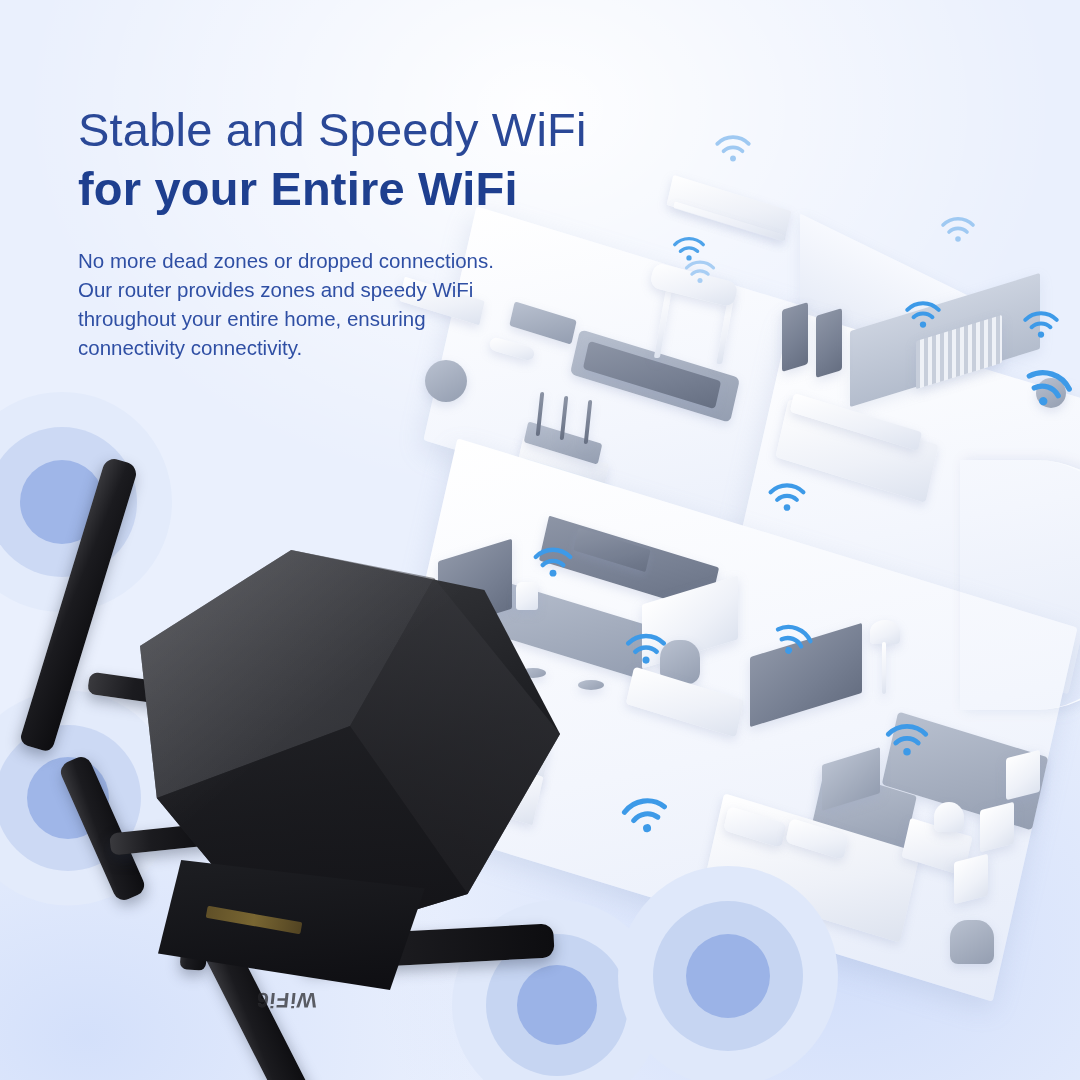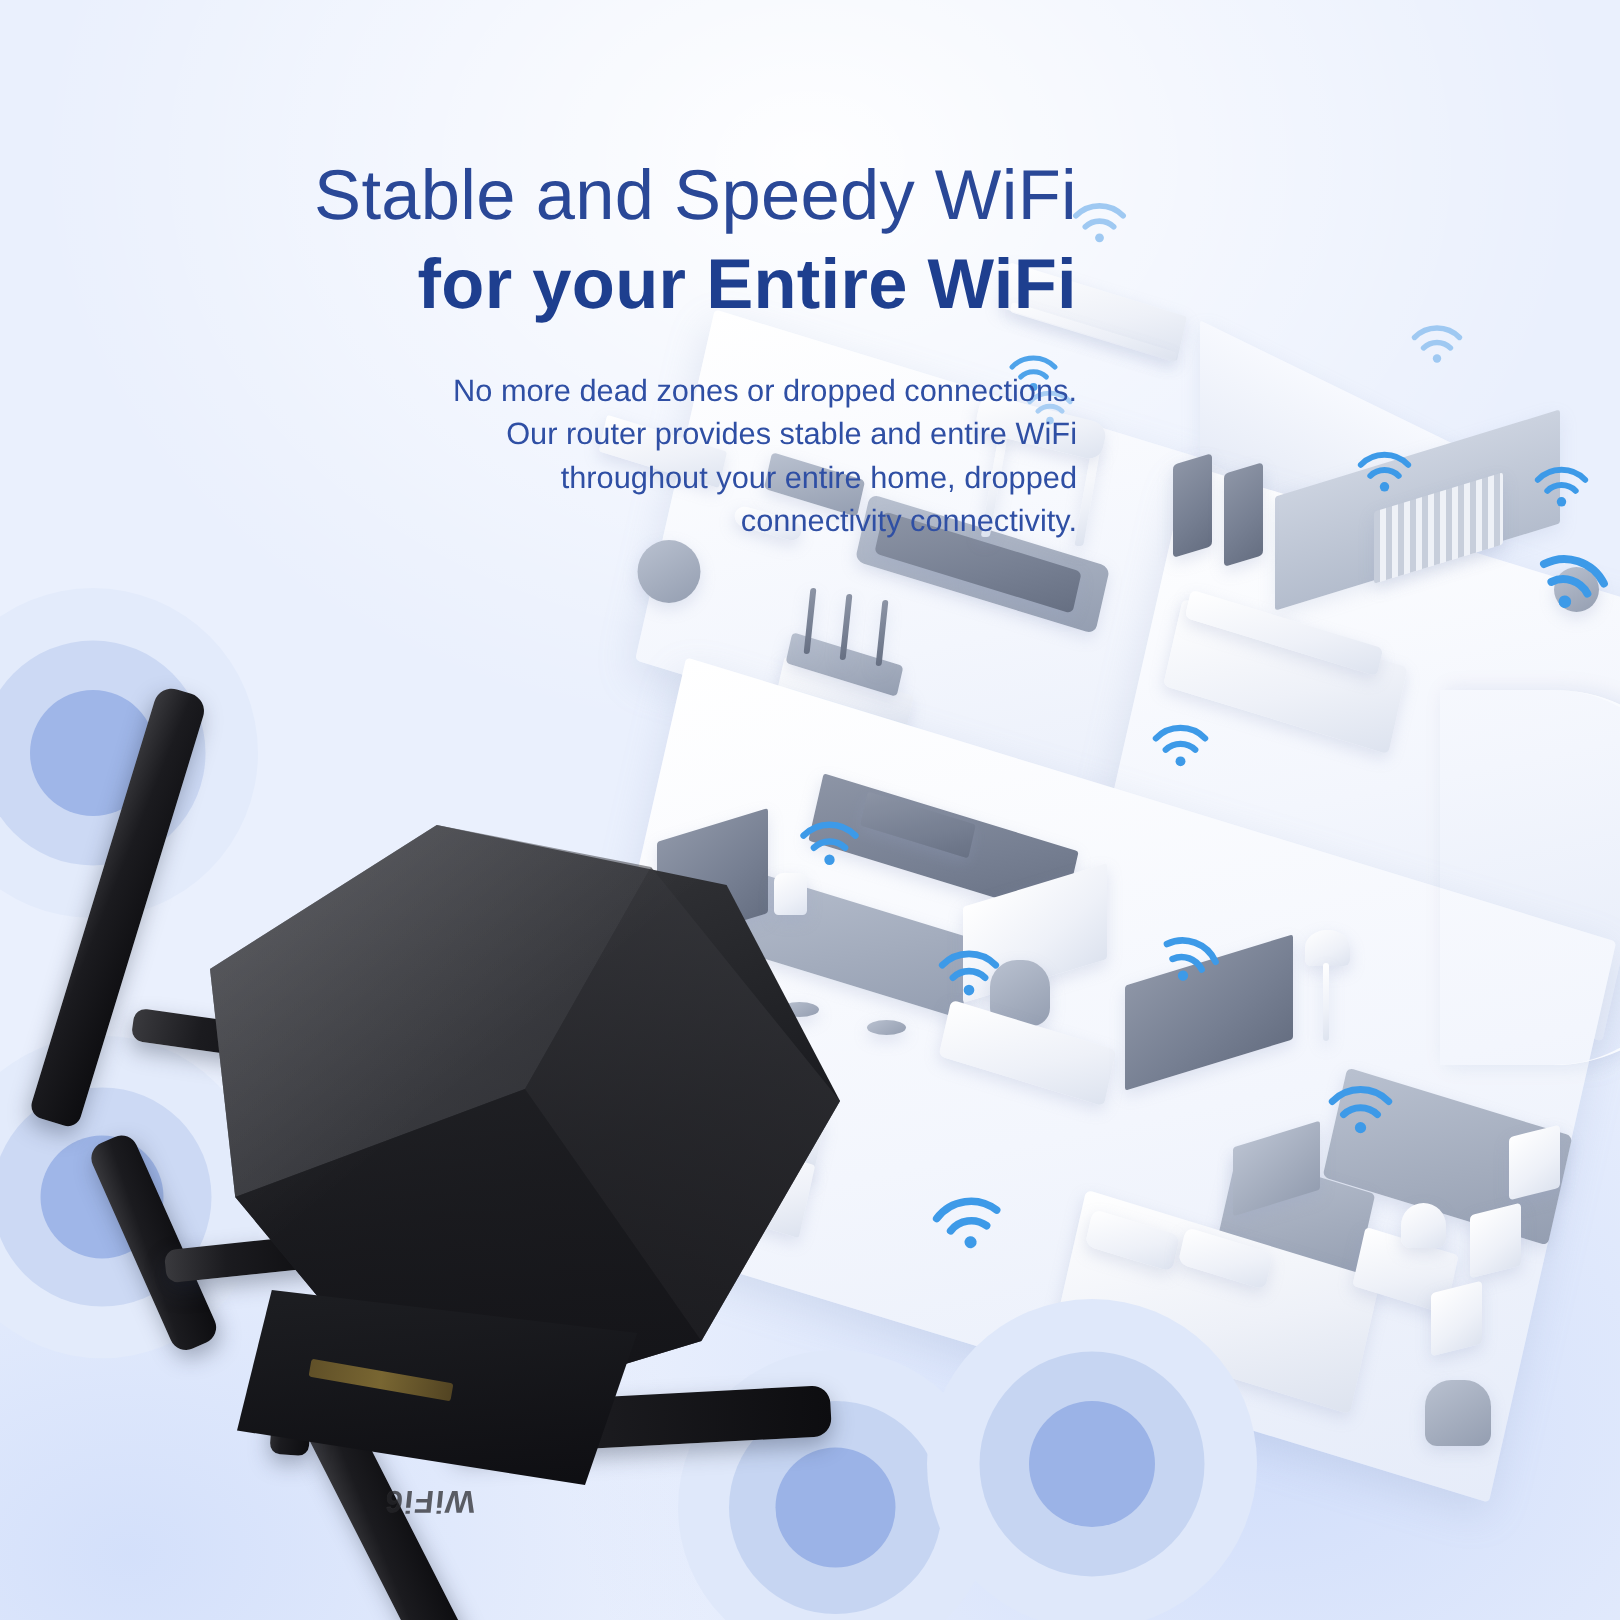--- a/index.html
+++ b/index.html
@@ -22,21 +22,21 @@
   .wash {
     position:absolute; inset:0;
     background:
       radial-gradient(70% 55% at 78% 88%, rgba(205,219,250,.85) 0%, rgba(205,219,250,0) 62%),
       radial-gradient(60% 45% at 8% 96%, rgba(206,220,250,.8) 0%, rgba(206,220,250,0) 60%),
       radial-gradient(80% 60% at 50% 10%, rgba(255,255,255,.95) 0%, rgba(255,255,255,0) 60%);
     pointer-events:none;
   }
 
   
-  .copy { position:absolute; left:78px; top:104px; width:640px;text-align:right; }
+  .copy { position:absolute; left:78px; top:104px; width:640px; }
   .head-line-1 {
     font-size:47px; font-weight:300; letter-spacing:.2px;
     color:#2a4897; line-height:1.12; white-space:nowrap;
   }
   .head-line-2 {
     font-size:47px; font-weight:700; letter-spacing:.2px;
     color:#1e3f8f; line-height:1.18; margin-top:4px; white-space:nowrap;
   }
   .body-copy {
     margin-top:30px;
@@ -406,19 +406,19 @@
                 transform:rotate(10deg); border-radius:2px; opacity:.85;"></div>
 
     <span class="badge">WiFi6</span>
   </div>
 
   <div class="copy">
     <div class="head-line-1">Stable and Speedy WiFi</div>
     <div class="head-line-2">for your Entire WiFi</div>
     <div class="body-copy">
       <div>No more dead zones or dropped connections.</div>
-      <div>Our router provides stable and entire WiFi</div>
-      <div>throughout your entire home, dropped</div>
+      <div>Our router provides zones and speedy WiFi</div>
+      <div>throughout your entire home, ensuring</div>
       <div>connectivity connectivity.</div>
     </div>
   </div>
 
 </div>
 
 </body></html>

